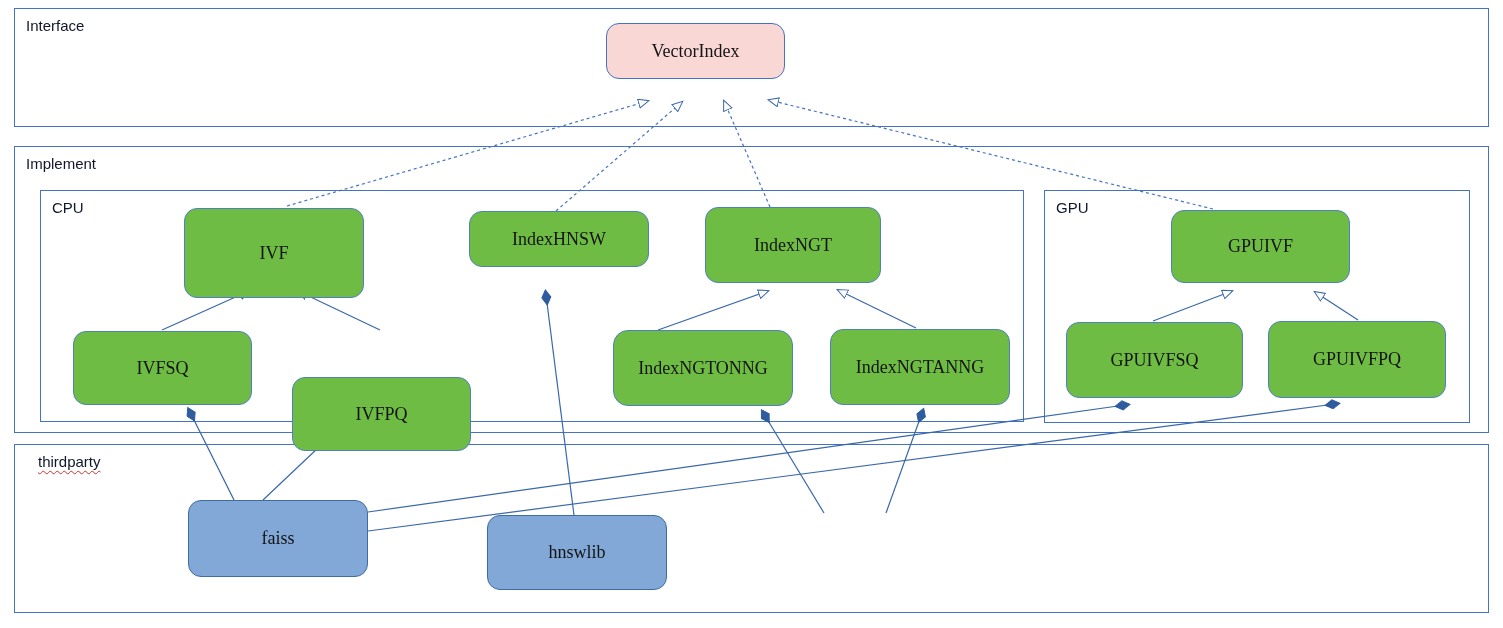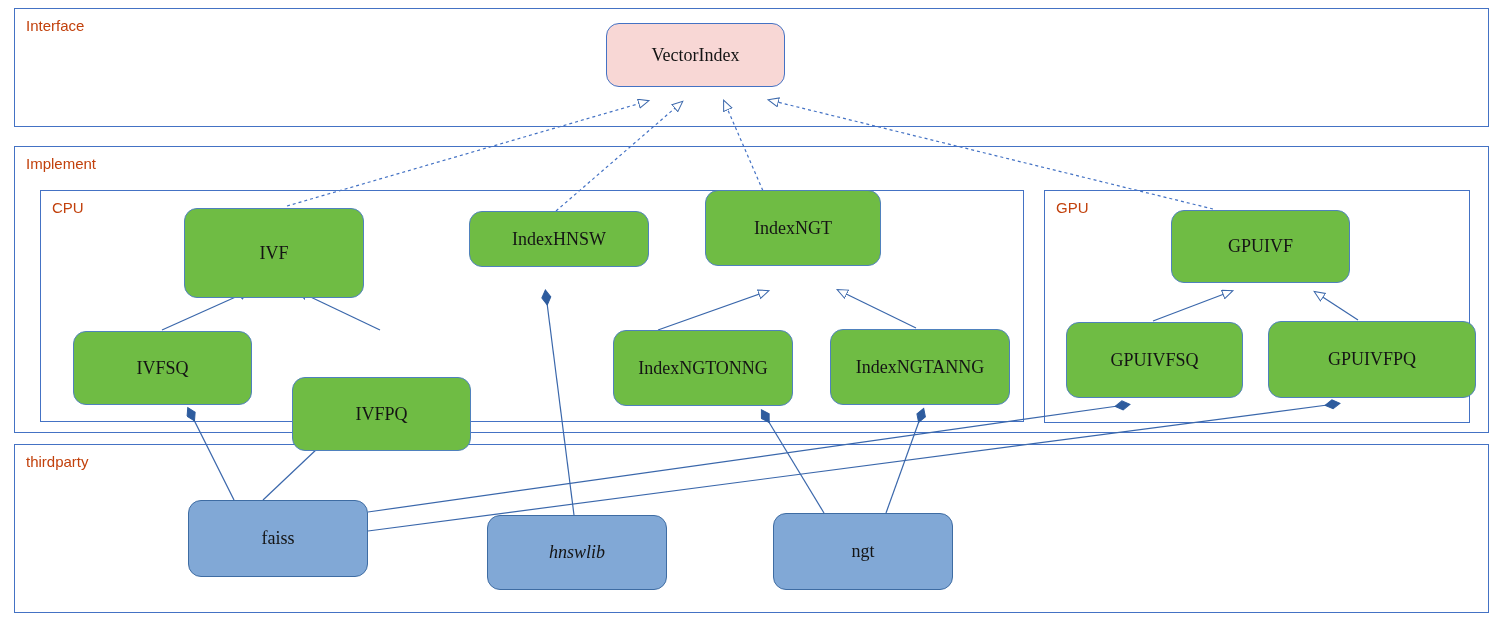--- a/index.html
+++ b/index.html
@@ -5,58 +5,60 @@
   html,body{margin:0;padding:0;background:#ffffff;}
   .canvas{
     position:relative;width:1503px;height:628px;background:#ffffff;
     font-family:"Liberation Sans",sans-serif;overflow:hidden;
   }
   .section{
     position:absolute;border:1.5px solid #4472c4;background:transparent;
     box-sizing:border-box;
   }
   .section-label{
-    position:absolute;left:11px;top:8px;font-size:15px;color:#c2410c;
+    position:absolute;left:11px;top:8px;font-size:15px;color:#0f172a;
     font-family:"Liberation Sans",sans-serif;white-space:nowrap;
   }
   .squiggle{
+    text-decoration:underline;
     text-decoration-style:wavy;
     text-decoration-color:#d03030;
     text-decoration-thickness:1px;
     text-underline-offset:3px;
+    margin-left:12px;
   }
   .sec-interface {left:14px;  top:8px;   width:1475px; height:119px;}
   .sec-implement {left:14px;  top:146px; width:1475px; height:287px;}
   .sec-cpu       {left:40px;  top:190px; width:984px;  height:232px; border-width:1px;}
   .sec-gpu       {left:1044px;top:190px; width:426px;  height:233px; border-width:1px;}
   .sec-thirdparty{left:14px;  top:444px; width:1475px; height:169px;}
 
   .node{
     position:absolute;box-sizing:border-box;border-radius:13px;
     display:flex;align-items:center;justify-content:center;
     font-family:"Liberation Serif",serif;font-size:18px;color:#141414;
     z-index:3;
   }
   .node-green{background:#6fbc44;border:1.5px solid #4f81bd;}
   .node-pink {background:#f8d7d5;border:1.5px solid #4472c4;}
   .node-blue {background:#81a8d6;border:1.5px solid #3e6ca3;}
 
-  .n-vectorindex {left:606px; top:23px;  width:179px;height:64px;justify-content:center;}
+  .n-vectorindex {left:606px; top:23px;  width:179px;height:56px;justify-content:center;}
   .n-ivf         {left:184px; top:208px; width:180px;height:90px;}
   .n-indexhnsw   {left:455px; top:211px; width:180px;height:56px;margin-left:14px;}
-  .n-indexngt    {left:705px; top:190px; width:176px;height:76px;}
+  .n-indexngt    {left:705px; top:207px; width:176px;height:76px;}
   .n-ivfsq       {left:73px;  top:331px; width:179px;height:74px;}
   .n-ivfpq       {left:292px; top:331px; width:179px;height:74px;margin-top:46px;}
-  .n-indexngtonng{left:613px; top:330px; width:180px;height:76px;}
+  .n-indexngtonng{left:613px; top:330px; width:180px;height:76px;border-radius:15px;}
   .n-indexngtanng{left:830px; top:329px; width:180px;height:76px;}
   .n-gpuivf      {left:1171px;top:210px; width:179px;height:73px;}
   .n-gpuivfsq    {left:1066px;top:322px; width:177px;height:76px;}
-  .n-gpuivfpq    {left:1268px;top:321px; width:208px;height:77px;}
+  .n-gpuivfpq    {left:1268px;top:321px; width:178px;height:77px;}
   .n-faiss       {left:188px; top:500px; width:180px;height:77px;text-align:center;}
-  .n-hnswlib     {left:487px; top:515px; width:180px;height:75px;font-style:italic;}
+  .n-hnswlib     {left:487px; top:515px; width:180px;height:75px;}
   .n-ngt         {left:773px; top:513px; width:180px;height:77px;}
 
   svg.wires{position:absolute;left:0;top:0;z-index:2;}
   .edge{stroke:#3a67ab;stroke-width:1.2;fill:none;}
   .edge-dashed{stroke:#4472c4;stroke-dasharray:3 3;}
 </style>
 </head>
 <body>
 
 <div class="canvas">
@@ -143,17 +145,14 @@
   <div class="node node-green n-gpuivfpq">
     <span>GPUIVFPQ</span>
   </div>
 
   <div class="node node-blue n-faiss">
     <span>faiss</span>
   </div>
   <div class="node node-blue n-hnswlib">
     <span>hnswlib</span>
   </div>
-  <div class="node node-blue n-ngt">
-    <span>ngt</span>
-  </div>
 
 </div>
 
 </body></html>

